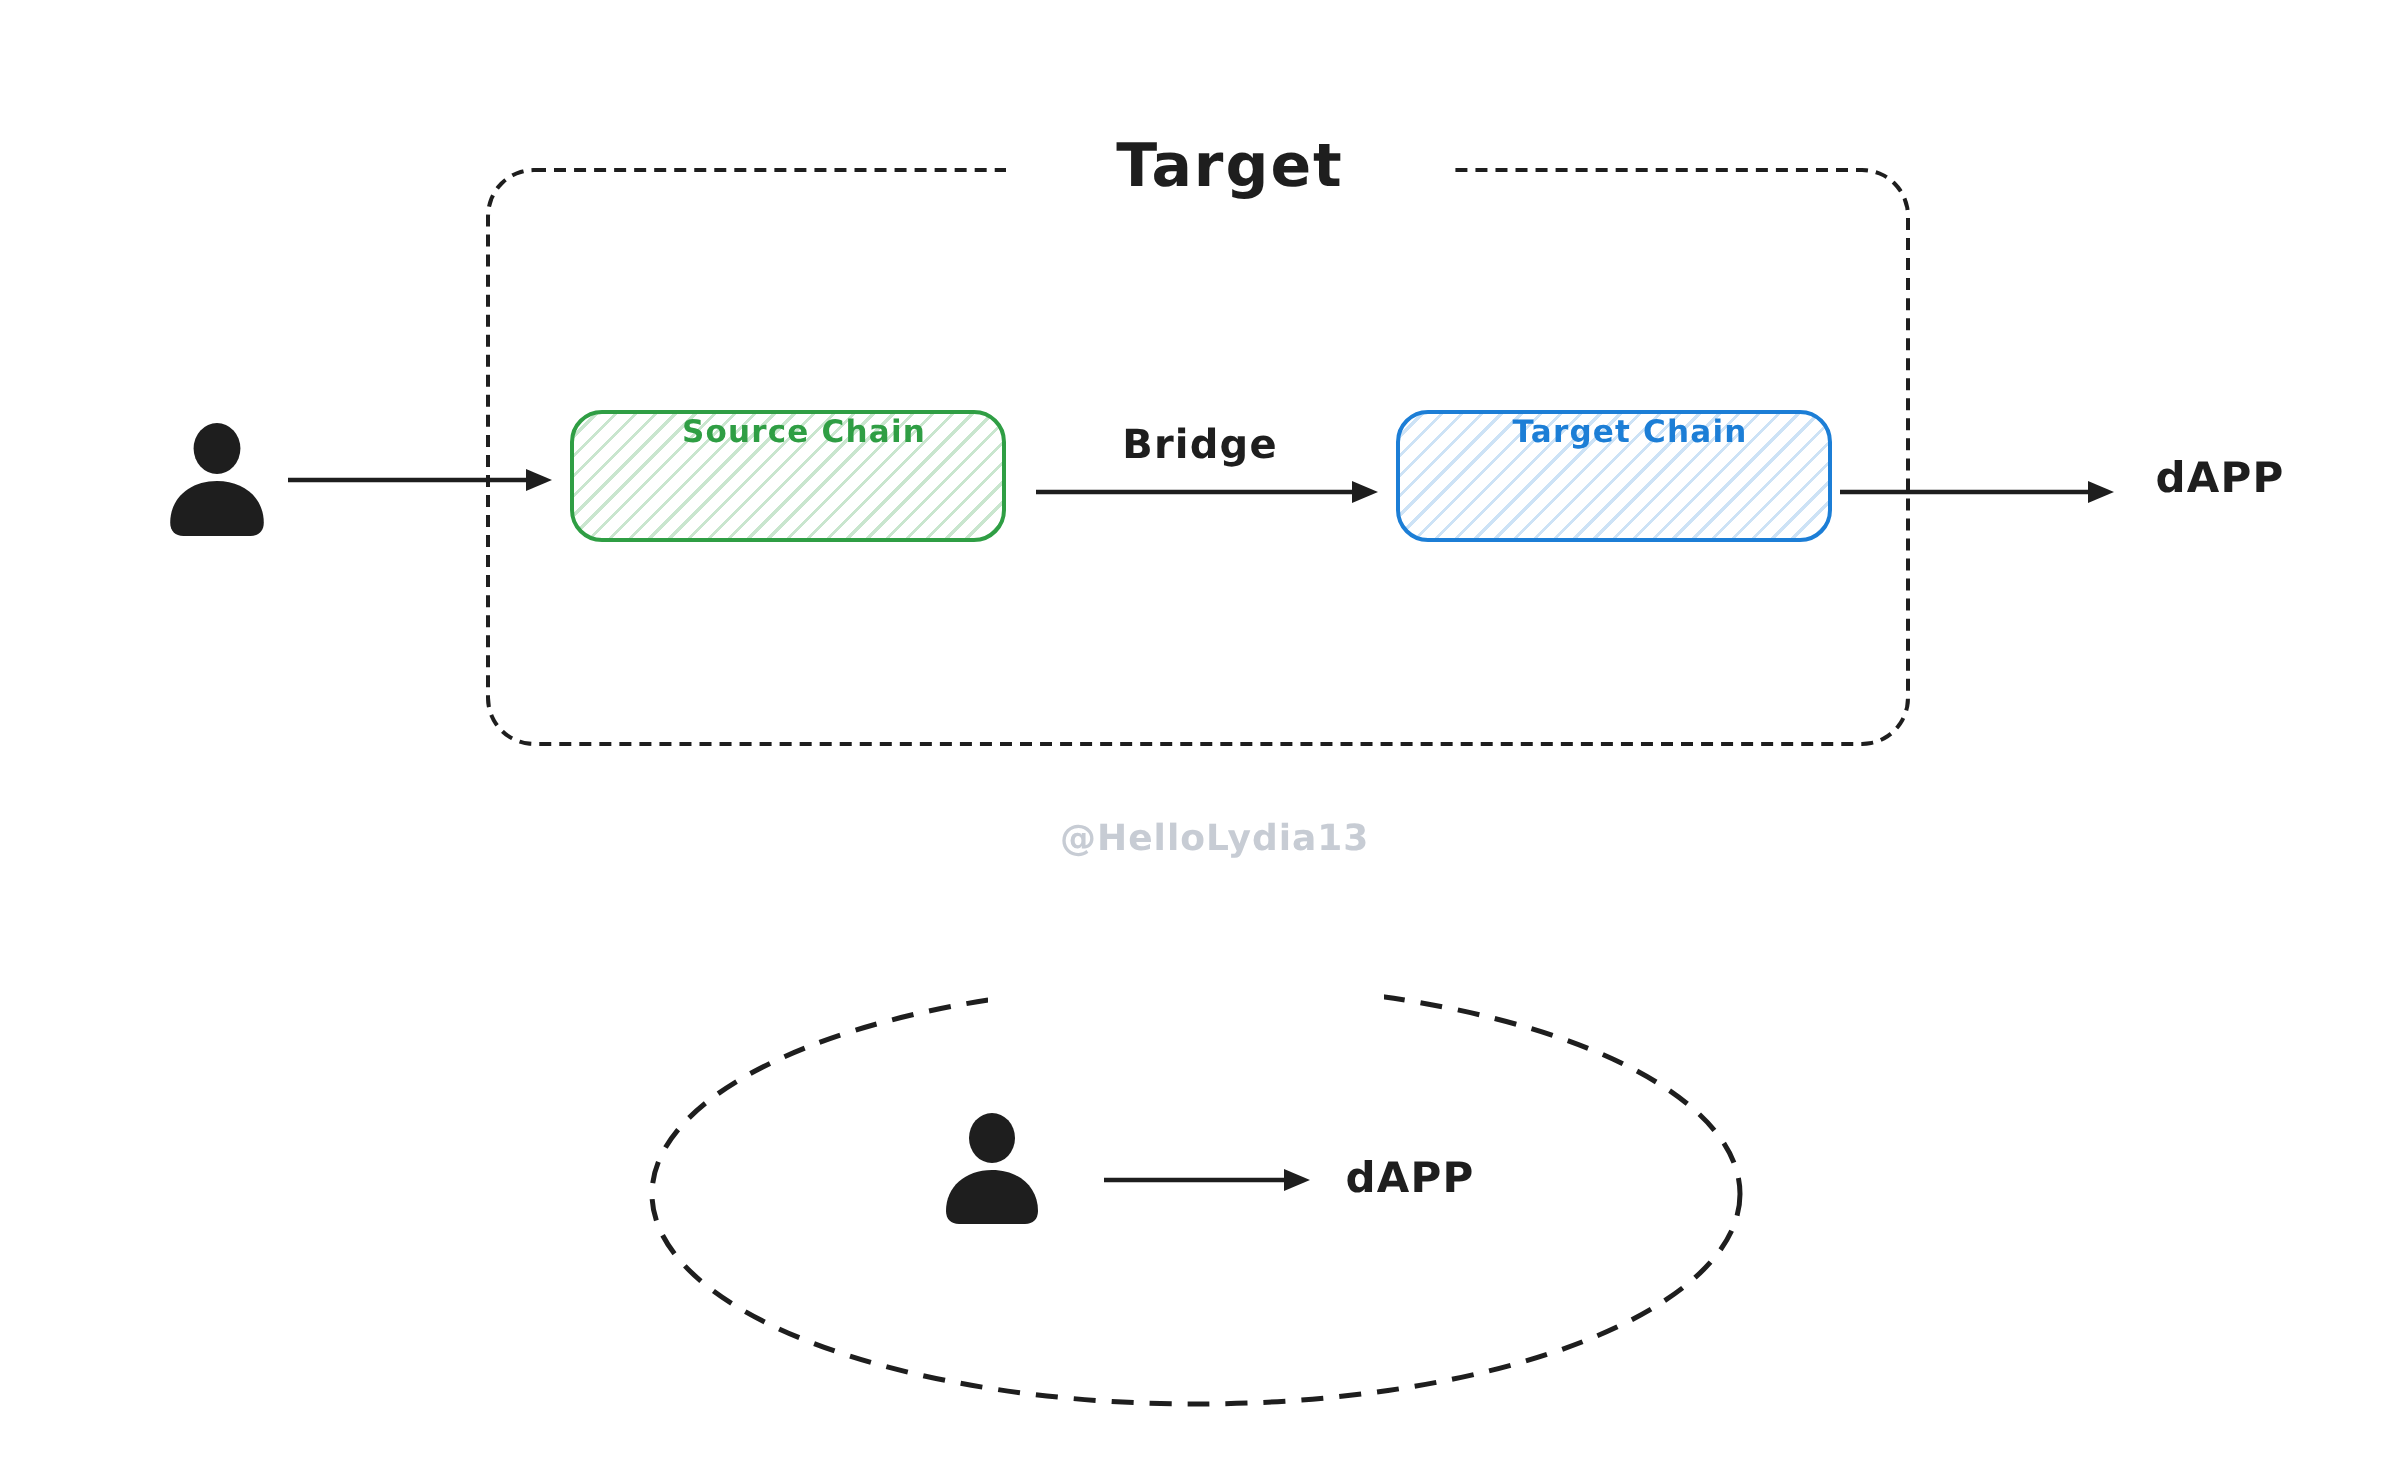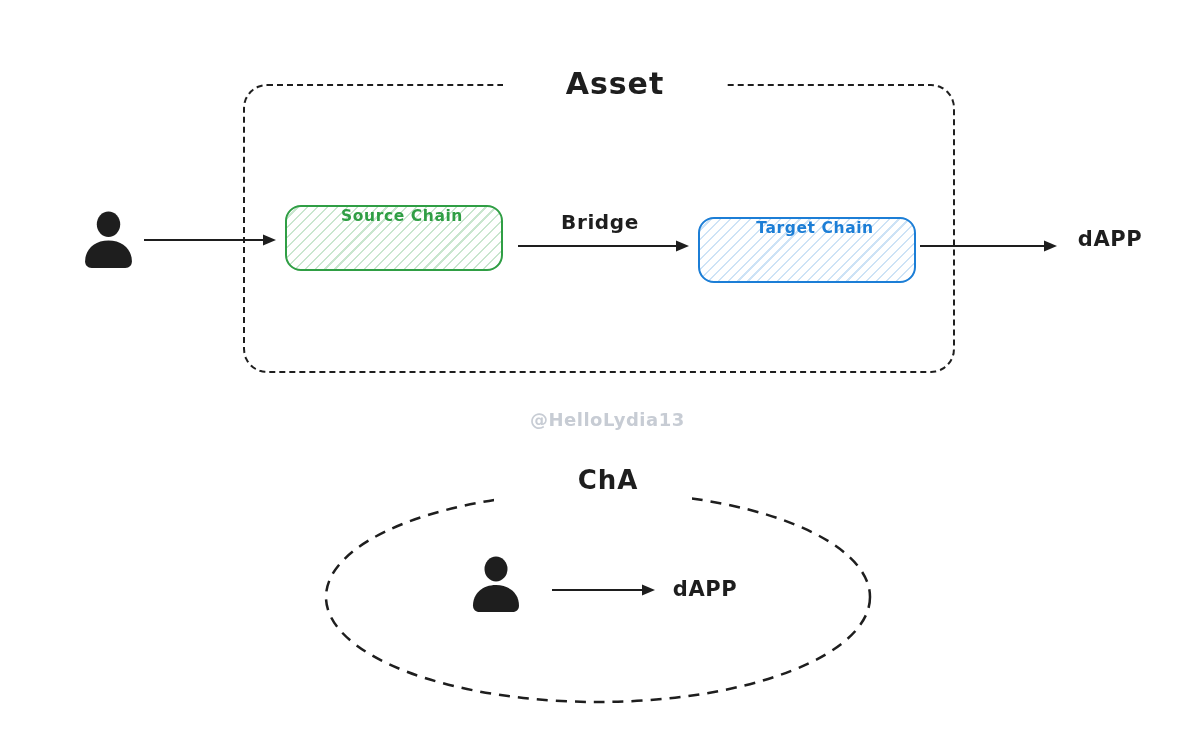--- a/index.html
+++ b/index.html
@@ -29,21 +29,20 @@
     left: 285px; border: 2px solid #2f9e44; color: #2f9e44;
     background: repeating-linear-gradient(135deg,
       rgba(47,158,68,0.26) 0px, rgba(47,158,68,0.26) 1.5px,
       rgba(255,255,255,0) 1.5px, rgba(255,255,255,0) 7px);
   }
   .chain-box.blue {
     left: 698px; border: 2px solid #1c7ed6; color: #1c7ed6;
     background: repeating-linear-gradient(135deg,
       rgba(28,126,214,0.22) 0px, rgba(28,126,214,0.22) 1.5px,
       rgba(255,255,255,0) 1.5px, rgba(255,255,255,0) 7px);
-    margin-top: 12px;
   }
 
   .hand-label { font-weight: 600; letter-spacing: 0.6px; text-align: center; }
   .asset-label { left: 540px; top: 210px; width: 120px; font-size: 20px; }
   .dapp-bridge { left: 1068px; top: 227px; width: 84px; font-size: 21px; }
   .dapp-direct { left: 663px; top: 577px; width: 84px; font-size: 21px; }
 
   .watermark {
     left: 530px; top: 409px; width: 160px; 
     font-size: 18px; letter-spacing: 0.5px; color: #c7ccd4; font-weight: 600;
@@ -56,21 +55,21 @@
   }
 
   svg { display: block; }
 </style>
 </head>
 <body>
 
 <div class="canvas">
 
   <div class="abs bridge-boundary"></div>
-  <div class="abs bridge-title">Asset</div>
+  <div class="abs bridge-title">Target</div>
 
   <svg class="abs" style="left:80px; top:211px;" width="57" height="59" viewBox="0 0 56 58">
     <ellipse cx="28" cy="13" rx="11.5" ry="12.5" fill="#1e1e1e"></ellipse>
     <path d="M28 29 C 14.5 29 5 37.5 5 49.5 C 5 53.5 7.5 56 11.5 56 L 44.5 56 C 48.5 56 51 53.5 51 49.5 C 51 37.5 41.5 29 28 29 Z" fill="#1e1e1e"></path>
   </svg>
 
   <svg class="abs" style="left:144px; top:231px;" width="132" height="18" viewBox="0 0 132 18">
     <line x1="0" y1="9" x2="120" y2="9" stroke="#1e1e1e" stroke-width="2.2"></line>
     <polygon points="119,3.5 132,9 119,14.5" fill="#1e1e1e"></polygon>
   </svg>
@@ -95,21 +94,20 @@
   </svg>
 
   <div class="abs hand-label dapp-bridge">dAPP</div>
 
   <div class="abs watermark">@HelloLydia13</div>
 
   <svg class="abs" style="left:322px; top:488px;" width="552" height="218" viewBox="0 0 552 218">
     <ellipse cx="276" cy="109" rx="272" ry="105" fill="none" stroke="#1e1e1e" stroke-width="2.5" stroke-dasharray="11 8"></ellipse>
     <rect x="172" y="0" width="198" height="15" fill="#ffffff"></rect>
   </svg>
-  <div class="abs chain-title">ChA</div>
 
   <svg class="abs" style="left:468px; top:556px;" width="56" height="58" viewBox="0 0 56 58">
     <ellipse cx="28" cy="13" rx="11.5" ry="12.5" fill="#1e1e1e"></ellipse>
     <path d="M28 29 C 14.5 29 5 37.5 5 49.5 C 5 53.5 7.5 56 11.5 56 L 44.5 56 C 48.5 56 51 53.5 51 49.5 C 51 37.5 41.5 29 28 29 Z" fill="#1e1e1e"></path>
   </svg>
 
   <svg class="abs" style="left:552px; top:581px;" width="104" height="18" viewBox="0 0 104 18">
     <line x1="0" y1="9" x2="91" y2="9" stroke="#1e1e1e" stroke-width="2.2"></line>
     <polygon points="90,3.5 103,9 90,14.5" fill="#1e1e1e"></polygon>
   </svg>

